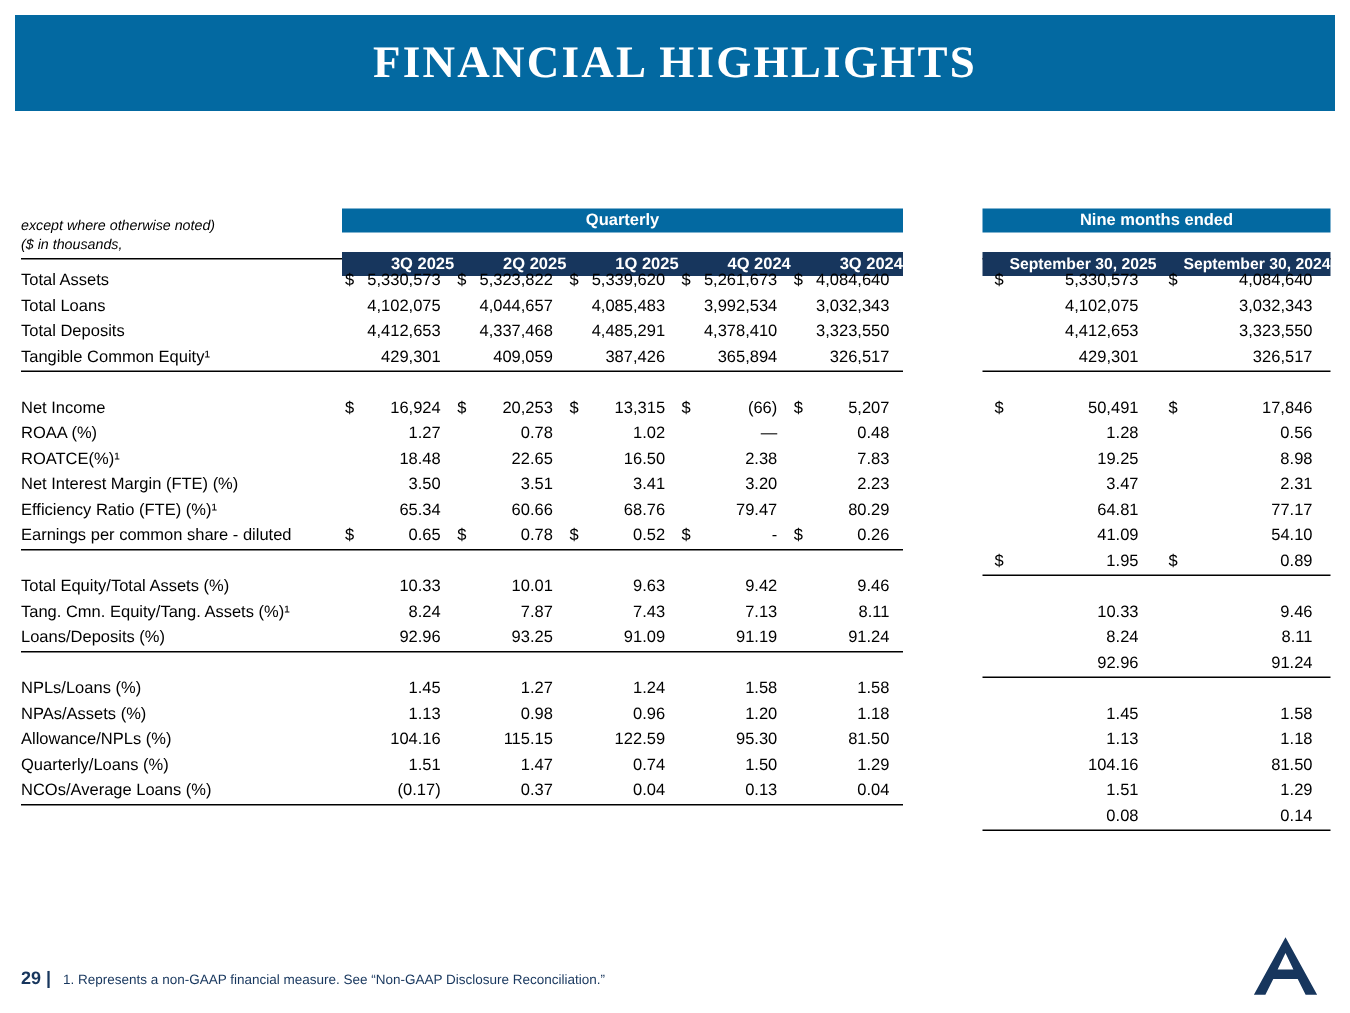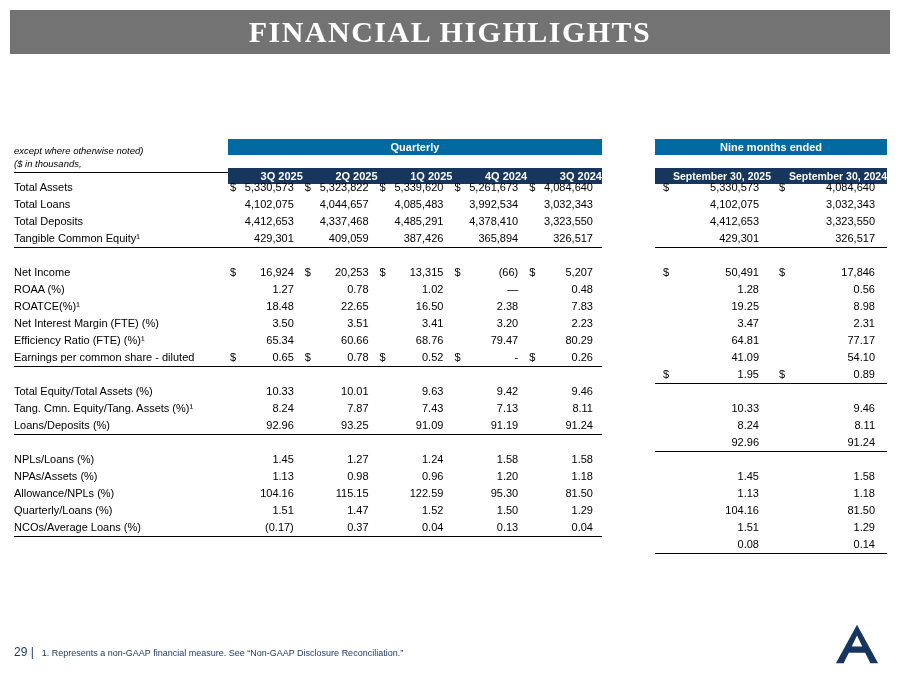--- a/index.html
+++ b/index.html
@@ -2,22 +2,22 @@
 <html><head>
 <meta charset="utf-8">
 <style>
   html,body{margin:0;padding:0;}
   body{
     width:900px;height:675px;position:relative;background:#ffffff;
     font-family:"Liberation Sans",sans-serif;color:#000;overflow:hidden;
   }
   
   .title-bar{
-    position:absolute;left:10px;right:10px;top:10px;height:44px;
-    background:#737373;display:flex;align-items:center;justify-content:center;
+    position:absolute;left:10px;right:10px;top:10px;height:64px;
+    background:#0369a1;display:flex;align-items:center;justify-content:center;
   }
   .title-bar h1{
     margin:0;color:#fff;font-family:"Liberation Serif",serif;
     font-size:30px;font-weight:600;letter-spacing:1.5px;
   }
   
   .tbl{position:absolute;top:139px;}
   .tbl-main{left:14px;width:588px;}
   .tbl-nine{left:655px;width:232px;}
   .thead{display:flex;height:33px;border-bottom:1.5px solid #000;}
@@ -44,21 +44,21 @@
     padding-right:9px;box-sizing:border-box;white-space:nowrap;
   }
   .tbl-nine .cell{padding-right:12px;}
   .cur{position:absolute;left:2px;}
   .tbl-nine .cur{left:8px;}
   
   .footer{
     position:absolute;left:14px;bottom:16px;display:flex;align-items:baseline;
     gap:8px;color:#17365d;
   }
-  .page-num{font-size:12px;font-weight:normal;}
+  .page-num{font-size:12px;font-weight:bold;}
   .footnote{font-size:9px;}
   .logo{position:absolute;right:20px;bottom:8px;width:46px;height:46px;}
   .logo svg{width:100%;height:100%;}
 </style>
 </head>
 <body>
 
 <div class="title-bar">
   <h1>FINANCIAL HIGHLIGHTS</h1>
 </div>
@@ -393,21 +393,21 @@
         </div>
         <div class="row">
           <div class="rowlabel">Quarterly/Loans (%)</div>
           <div class="cell">
             <span>1.51</span>
           </div>
           <div class="cell">
             <span>1.47</span>
           </div>
           <div class="cell">
-            <span>1.52</span>
+            <span>0.74</span>
           </div>
           <div class="cell">
             <span>1.50</span>
           </div>
           <div class="cell">
             <span>1.29</span>
           </div>
         </div>
         <div class="row">
           <div class="rowlabel">NCOs/Average Loans (%)</div>

